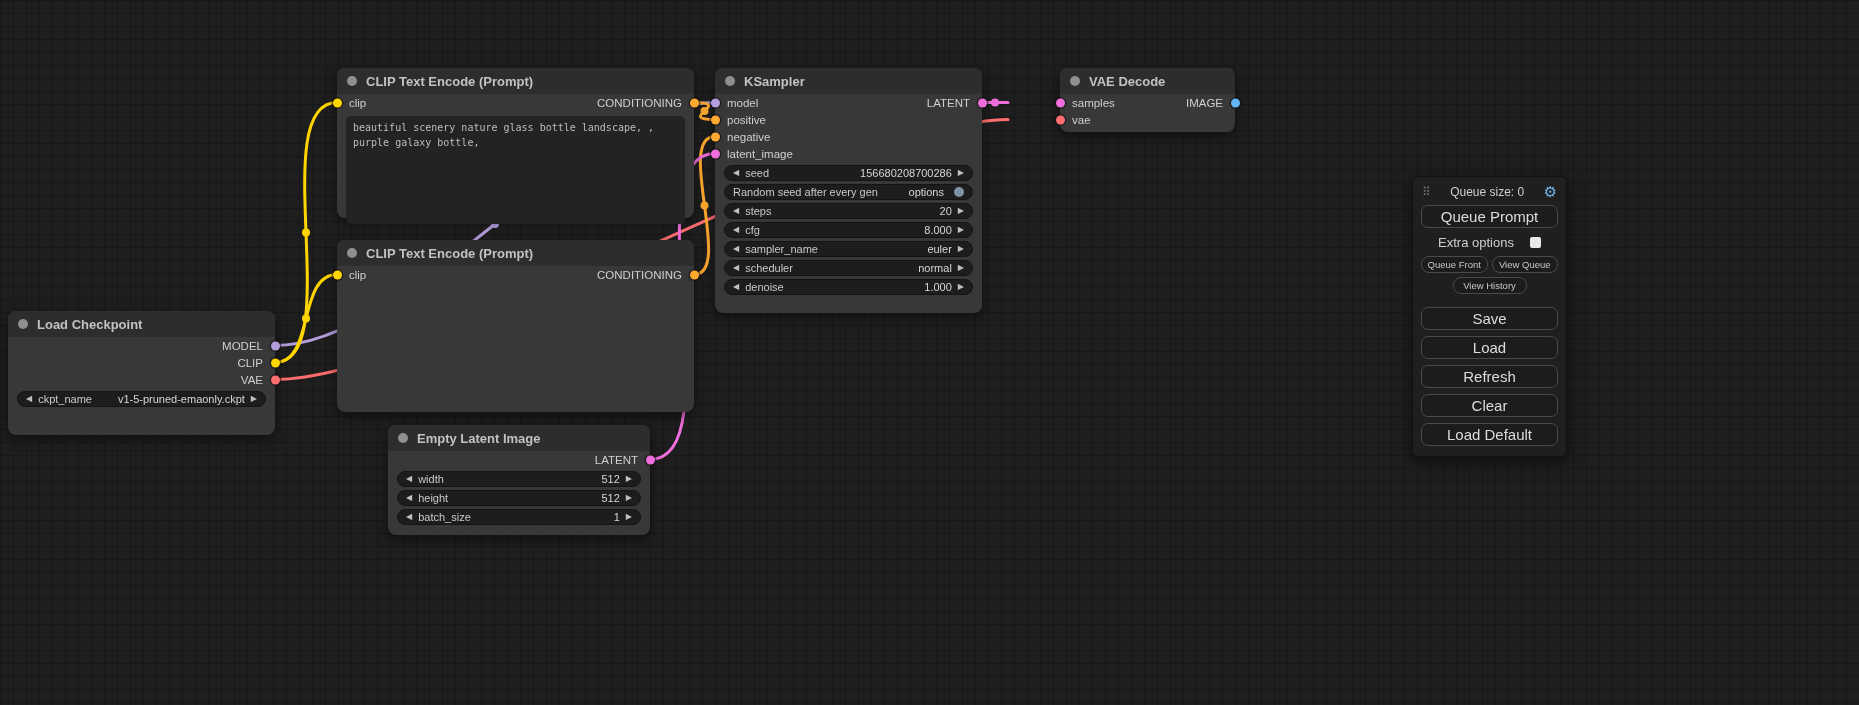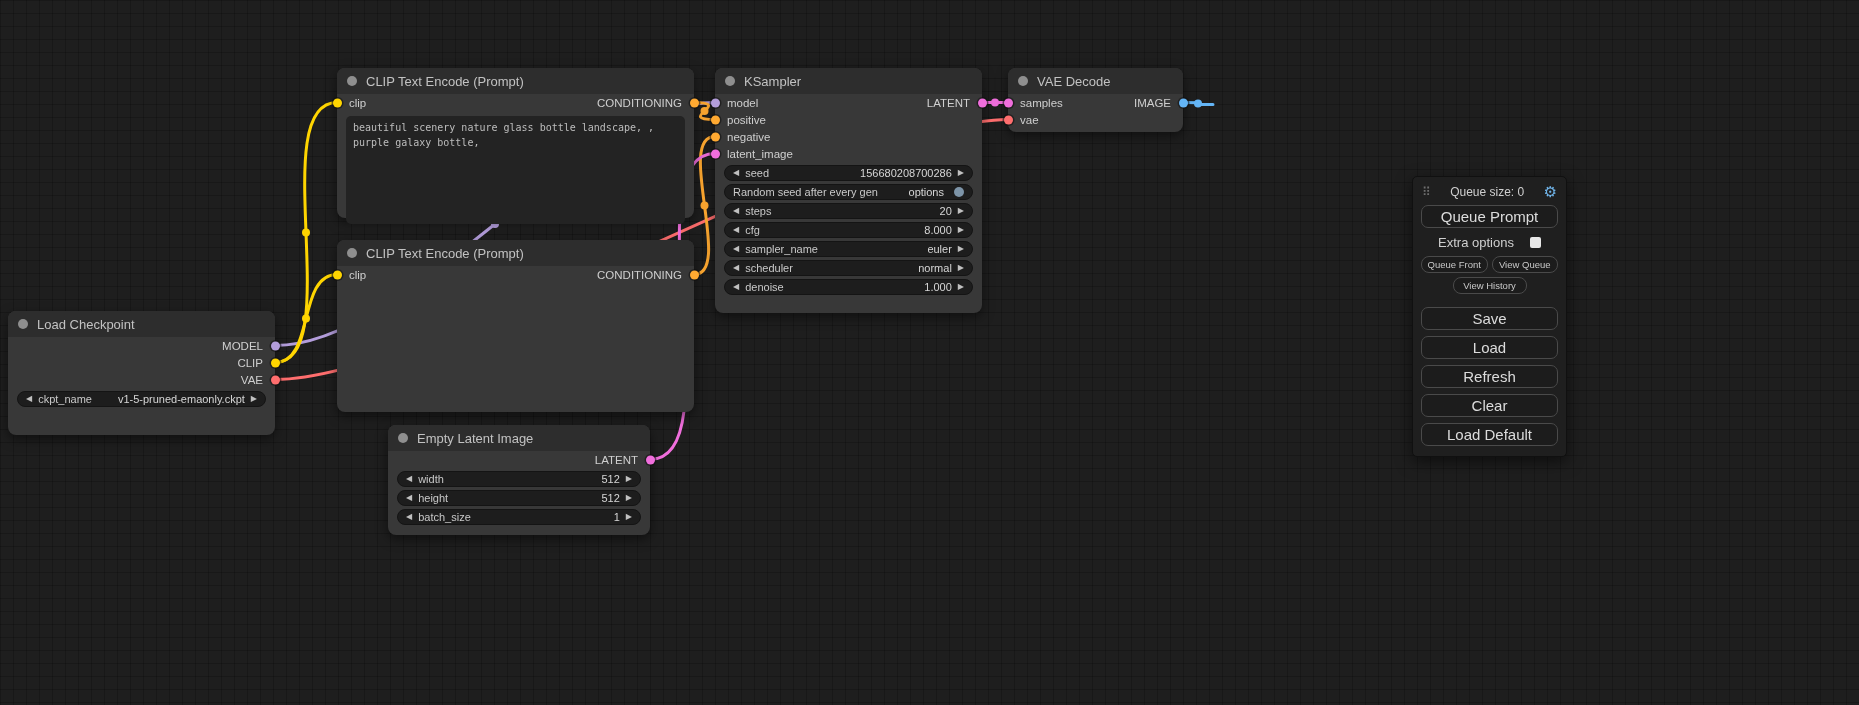--- a/index.html
+++ b/index.html
@@ -15,21 +15,21 @@
   }
   svg.wires { position:absolute; left:0; top:0; z-index:1; pointer-events:none; }
 
   .node {
     position:absolute; z-index:2; background:#383838; border-radius:8px;
     box-shadow:0 4px 12px rgba(0,0,0,0.5); color:#cccccc;
   }
   .node-title {
     height:26px; background:#2d2d2d; border-radius:8px 8px 0 0;
     display:flex; align-items:center; gap:9px; padding:0 10px;
-    font-size:13px; color:#c2c2c2; cursor:move;
+    font-size:13px; color:#c2c2c2; cursor:move;font-weight:bold;
   }
   .title-dot { width:10px; height:10px; border-radius:50%; background:#8f8f8f; flex-shrink:0; }
 
   .slot-row {
     position:relative; display:flex; align-items:center; height:17px;
     padding:0 12px; font-size:11.5px; color:#cfcfcf;
   }
   .slot-row .out-label { margin-left:auto; }
   .slot-row.dual { justify-content:space-between; }
   .dot {
@@ -243,21 +243,21 @@
       <span class="arrow">▶</span>
     </div>
     <div class="widget">
       <span class="arrow">◀</span>
       <span>denoise</span>
       <span class="wvalue">1.000</span>
       <span class="arrow">▶</span>
     </div>
   </div>
 
-  <div class="node" style="left:1008px;top:68px;width:175px;height:64px">
+  <div class="node" style="left:1060px;top:68px;width:175px;height:64px">
     <div class="node-title">
       <span class="title-dot"></span>
       <span>VAE Decode</span>
     </div>
     <div class="slot-row dual">
       <span class="dot in" style="background: rgb(240, 110, 220);"></span>
       <span>samples</span>
       <span>IMAGE</span>
       <span class="dot out" style="background: rgb(100, 181, 246);"></span>
     </div>

